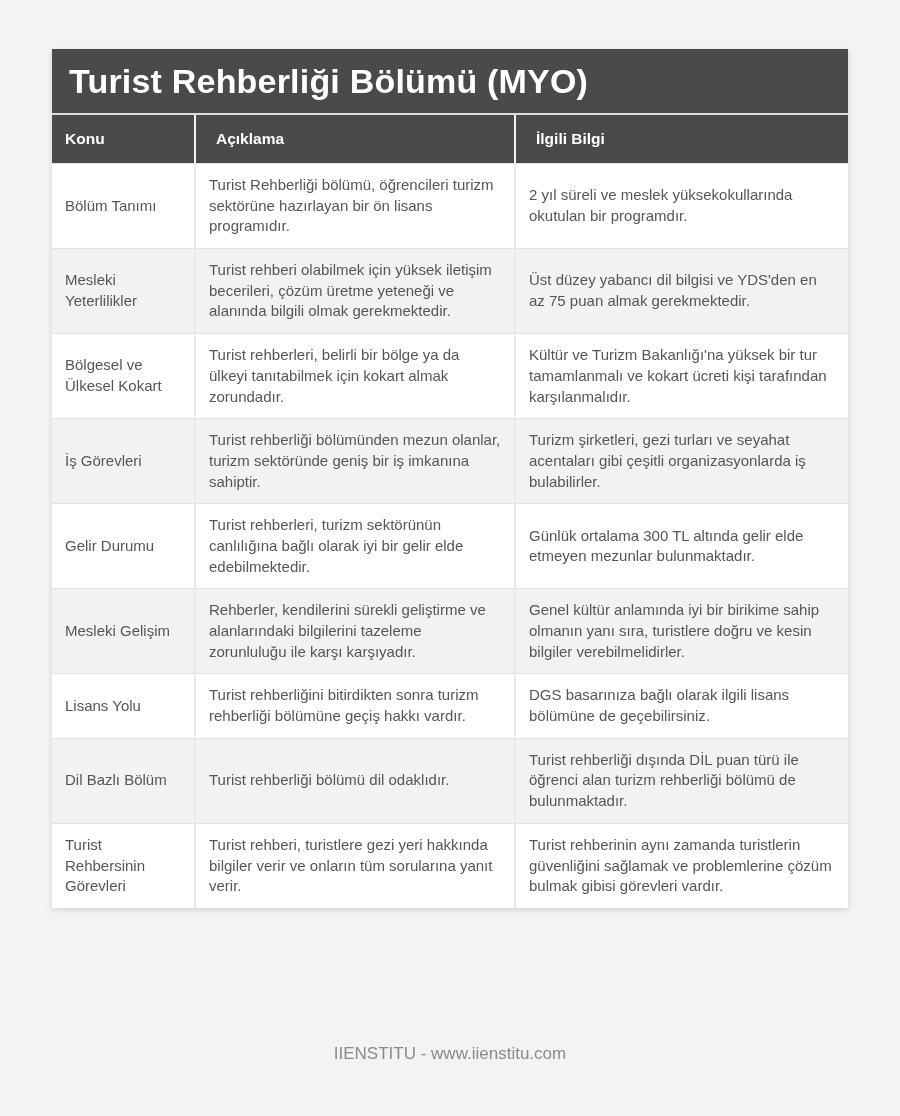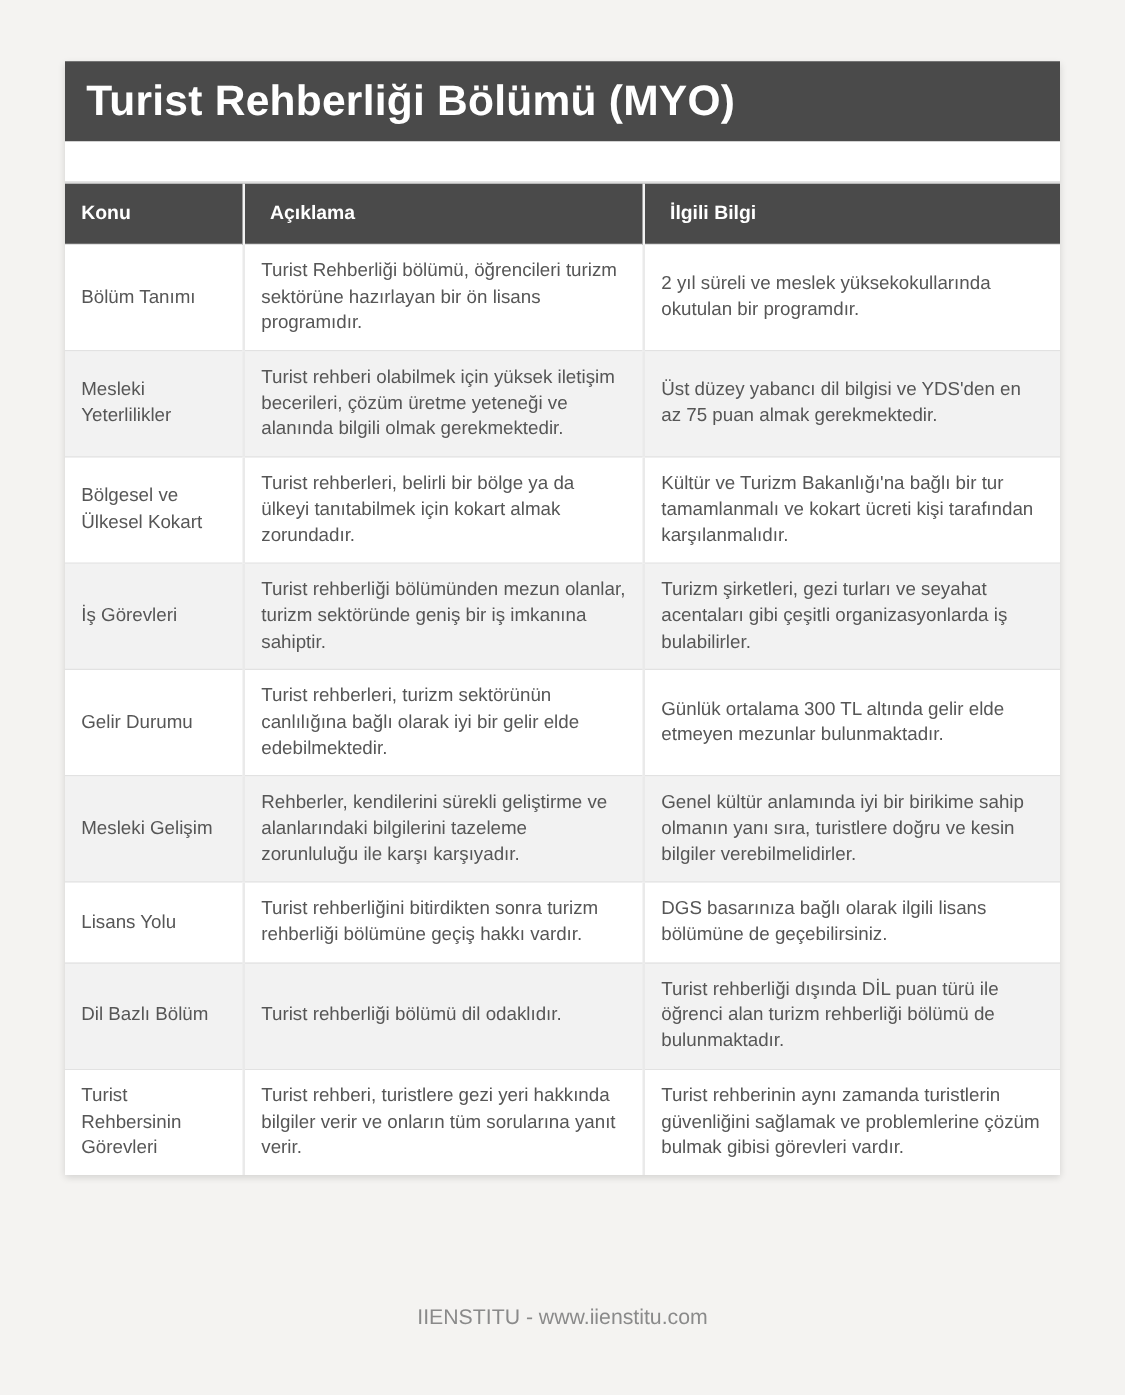--- a/index.html
+++ b/index.html
@@ -23,21 +23,20 @@
     color: #ffffff;
     font-size: 34px;
     font-weight: bold;
     padding: 13px 17px 12px 17px;
     letter-spacing: 0.2px;
   }
   table.info-table {
     width: 100%;
     border-collapse: collapse;
     table-layout: fixed;
-    margin-top: 32px;
   }
   .info-table thead th {
     background: #4a4a4a;
     color: #ffffff;
     font-size: 15.5px;
     font-weight: bold;
     text-align: left;
     vertical-align: middle;
     padding: 15px 13px;
     border-top: 2px solid #dcdcdc;
@@ -99,21 +98,21 @@
 
   <tr>
     <td>Mesleki Yeterlilikler</td>
     <td>Turist rehberi olabilmek için yüksek iletişim becerileri, çözüm üretme yeteneği ve alanında bilgili olmak gerekmektedir.</td>
     <td>Üst düzey yabancı dil bilgisi ve YDS'den en az 75 puan almak gerekmektedir.</td>
   </tr>
 
   <tr>
     <td>Bölgesel ve Ülkesel Kokart</td>
     <td>Turist rehberleri, belirli bir bölge ya da ülkeyi tanıtabilmek için kokart almak zorundadır.</td>
-    <td>Kültür ve Turizm Bakanlığı'na bağlı bir tur tamamlanmalı ve kokart ücreti kişi tarafından karşılanmalıdır.</td>
+    <td>Kültür ve Turizm Bakanlığı'na yüksek bir tur tamamlanmalı ve kokart ücreti kişi tarafından karşılanmalıdır.</td>
   </tr>
 
   <tr>
     <td>İş Görevleri</td>
     <td>Turist rehberliği bölümünden mezun olanlar, turizm sektöründe geniş bir iş imkanına sahiptir.</td>
     <td>Turizm şirketleri, gezi turları ve seyahat acentaları gibi çeşitli organizasyonlarda iş bulabilirler.</td>
   </tr>
 
   <tr>
     <td>Gelir Durumu</td>

